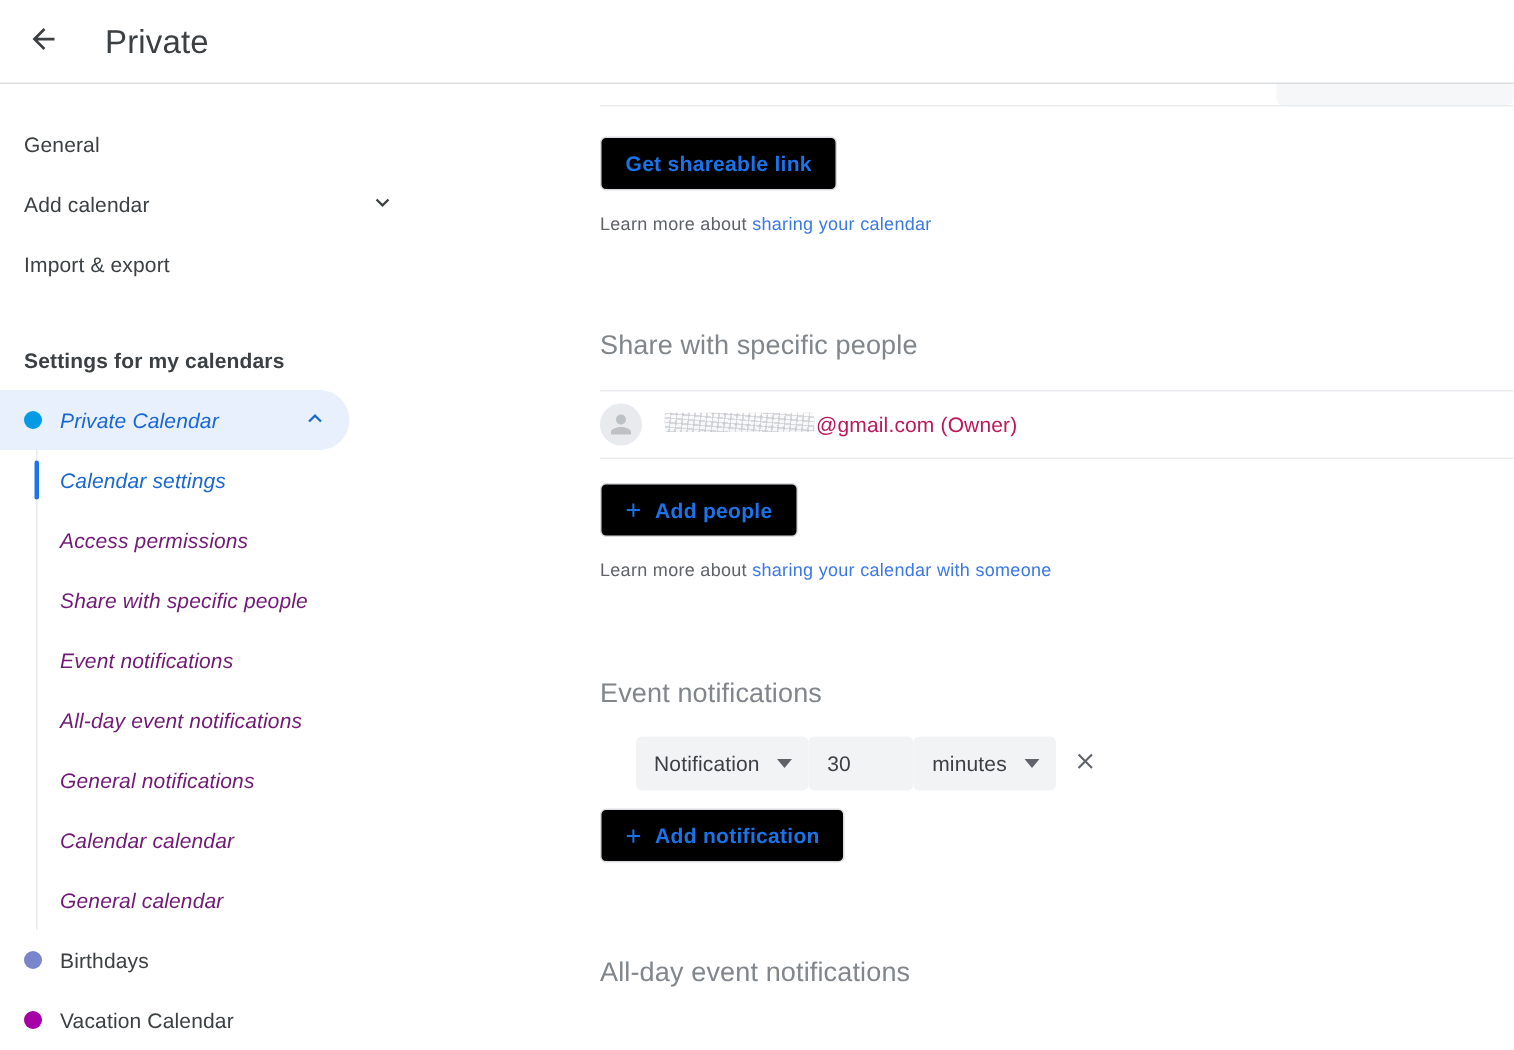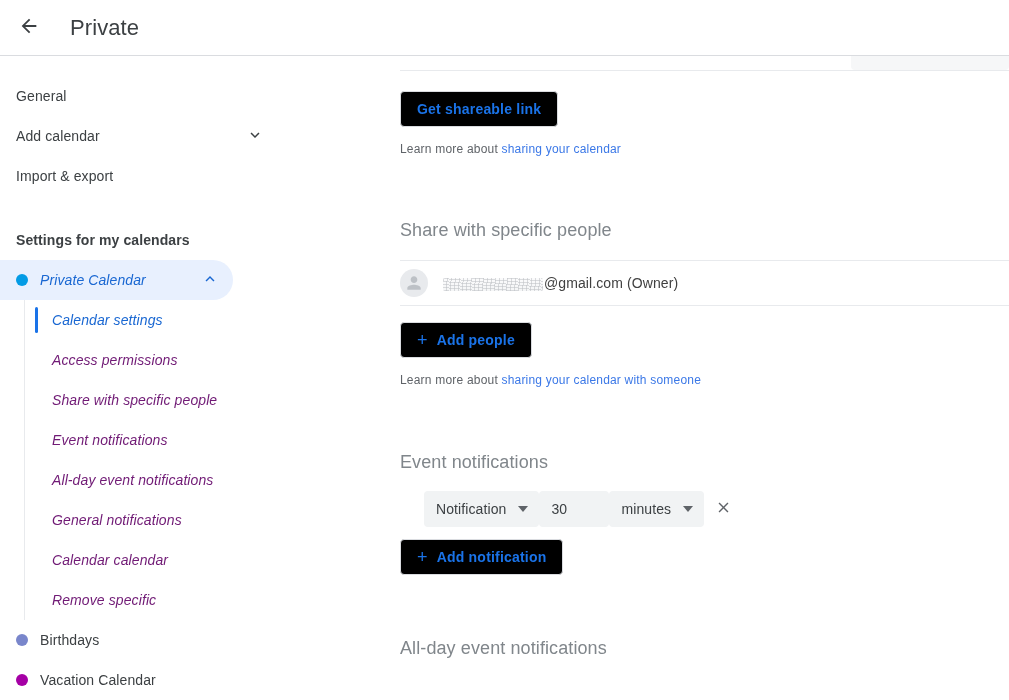--- a/index.html
+++ b/index.html
@@ -120,21 +120,21 @@
   .cal-head .label { flex: 1; }
   .dot {
     width: 12px; height: 12px;
     border-radius: 50%;
     flex: 0 0 12px;
     margin-right: 12px;
   }
 
   .subnav {
     position: relative;
-    padding-left: 12px;
+    padding-left: 0;
   }
   .subnav:before {
     content: "";
     position: absolute;
     left: 24px;
     top: 0;
     bottom: 0;
     width: 1px;
     background: #e8eaed;
   }
@@ -257,23 +257,23 @@
     border-radius: 50%;
     background: #e8eaed;
     flex: 0 0 28px;
     display: flex;
     align-items: center;
     justify-content: center;
   }
   .person-email {
     margin-left: 15px;
     font-size: 14px;
-    color: #404040;
-    display: flex;
-    align-items: flex-end;
+    color: #be185d;
+    display: flex;
+    align-items: flex-start;
     letter-spacing: 0.1px;
   }
   .redacted {
     display: inline-block;
     width: 100px;
     height: 13px;
     margin-right: 1px;
     background:
       repeating-linear-gradient(5deg, rgba(190,193,197,0.55) 0px, rgba(190,193,197,0.55) 1px, rgba(255,255,255,0) 1px, rgba(255,255,255,0) 3px),
       repeating-linear-gradient(-84deg, rgba(175,178,183,0.45) 0px, rgba(175,178,183,0.45) 1px, rgba(255,255,255,0) 1px, rgba(255,255,255,0) 4px),
@@ -396,21 +396,21 @@
       <div class="sub-item">
         <span>All-day event notifications</span>
       </div>
       <div class="sub-item">
         <span>General notifications</span>
       </div>
       <div class="sub-item">
         <span>Calendar calendar</span>
       </div>
       <div class="sub-item">
-        <span>Remove specific</span>
+        <span>General calendar</span>
       </div>
     </div>
   </div>
 
   <div class="cal-simple">
     <span class="dot" style="background:#7986cb"></span>
     <span class="label">Birthdays</span>
   </div>
 
   <div class="cal-simple">

